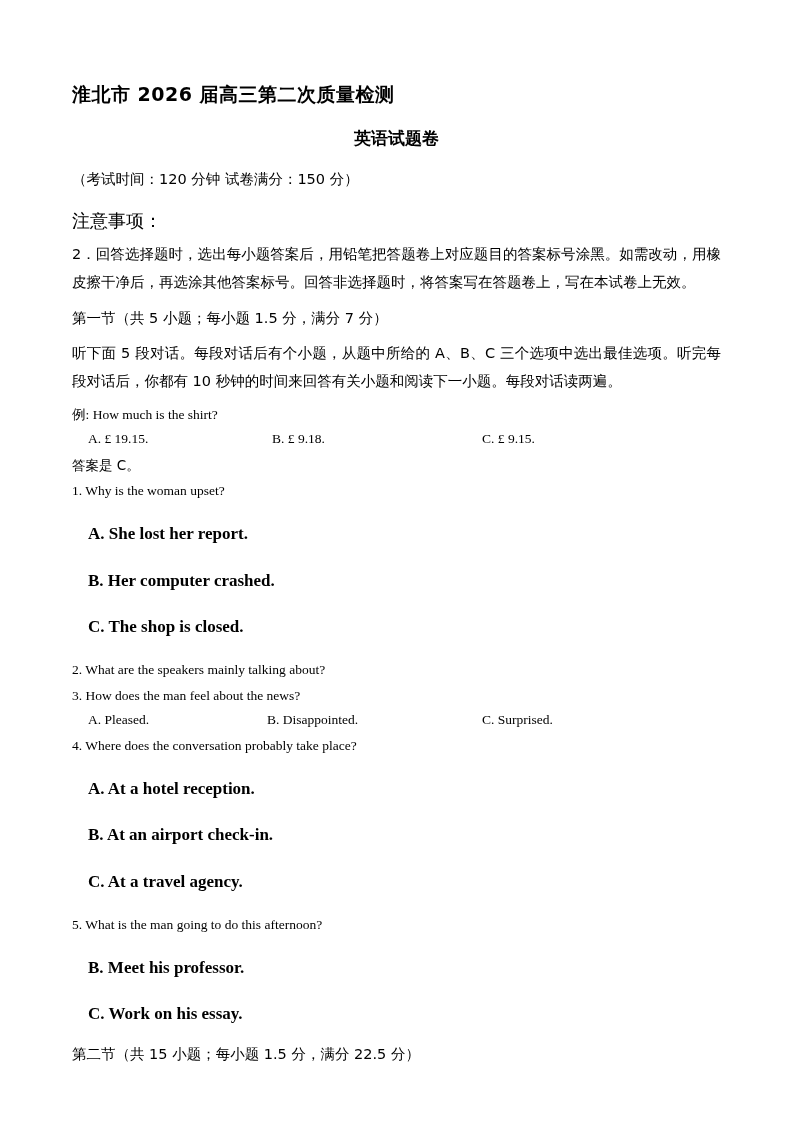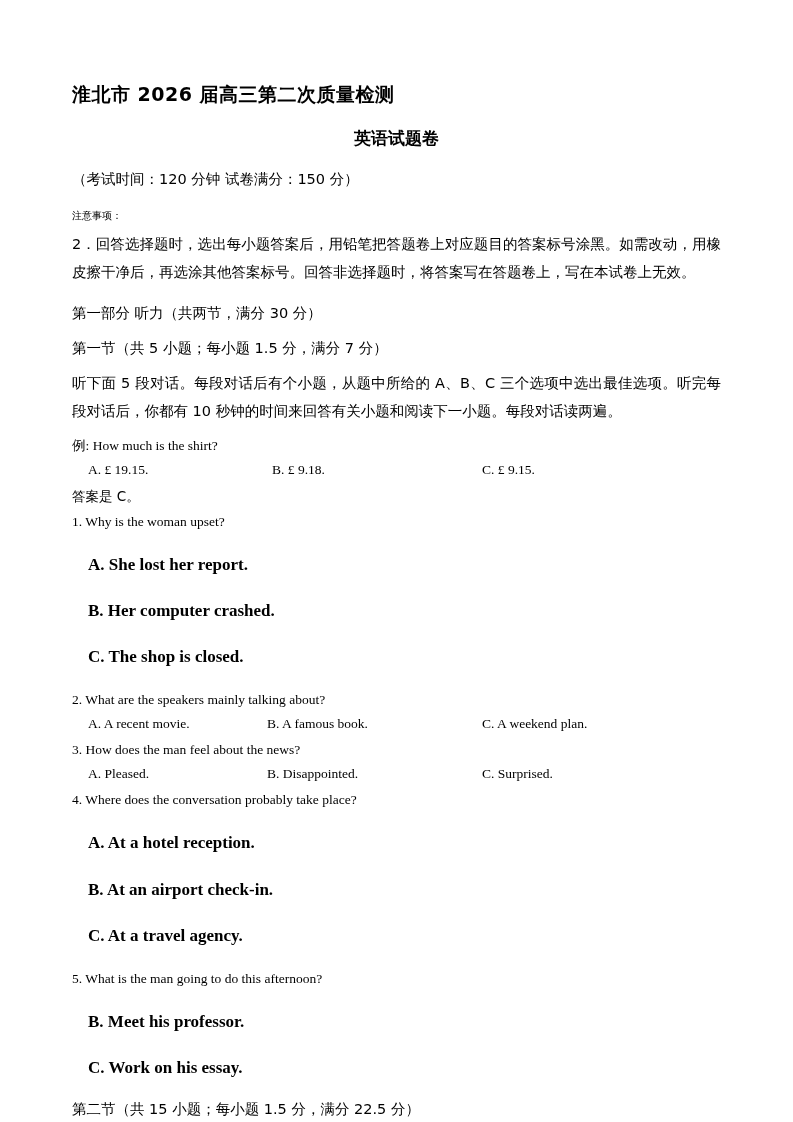--- a/index.html
+++ b/index.html
@@ -37,21 +37,21 @@
     margin-top: 19px;
     margin-bottom: 0;
   }
   .exam-info {
     text-align: left;
     font-size: 14.5px;
     margin-top: 20px;
     margin-bottom: 0;
   }
   .notice-head {
-    font-size: 10px;
+    font-size: 18px;
     margin-top: 20px;
   }
   .para {
     font-size: 14.5px;
     line-height: 1.95;
     margin: 7px 0 0 0;
     text-align: justify;
   }
   .section-line {
     font-size: 14.5px;
@@ -101,21 +101,20 @@
 
   <div class="title-sub mixed-cn">英语试题卷</div>
 
   <div class="exam-info mixed-cn">（考试时间：120 分钟 试卷满分：150 分）</div>
 
   <div class="notice-head mixed-cn">注意事项：</div>
 
 
   <div class="para mixed-cn">2．回答选择题时，选出每小题答案后，用铅笔把答题卷上对应题目的答案标号涂黑。如需改动，用橡皮擦干净后，再选涂其他答案标号。回答非选择题时，将答案写在答题卷上，写在本试卷上无效。</div>
 
-  <div class="section-line mixed-cn">第一部分 听力（共两节，满分 30 分）</div>
 
   <div class="para mixed-cn">第一节（共 5 小题；每小题 1.5 分，满分 7 分）</div>
 
   <div class="para mixed-cn">听下面 5 段对话。每段对话后有个小题，从题中所给的 A、B、C 三个选项中选出最佳选项。听完每段对话后，你都有 10 秒钟的时间来回答有关小题和阅读下一小题。每段对话读两遍。</div>
 
   <div class="spacer-sm"></div>
 
   <div class="eng">例: How much is the shirt?</div>
 
   <div class="opt-row">
@@ -125,25 +124,20 @@
   </div>
 
   <div class="eng mixed-cn">答案是 C。</div>
 
   <div class="eng">1. Why is the woman upset?</div>
   <div class="eng-tight">A. She lost her report.</div>
   <div class="eng-tight">B. Her computer crashed.</div>
   <div class="eng-tight">C. The shop is closed.</div>
 
   <div class="eng">2. What are the speakers mainly talking about?</div>
-  <div class="opt-row opt-row-narrow">
-    <span class="opt-a">A. A recent movie.</span>
-    <span class="opt-b">B. A famous book.</span>
-    <span class="opt-c">C. A weekend plan.</span>
-  </div>
 
   <div class="eng">3. How does the man feel about the news?</div>
   <div class="opt-row opt-row-narrow">
     <span class="opt-a">A. Pleased.</span>
     <span class="opt-b">B. Disappointed.</span>
     <span class="opt-c">C. Surprised.</span>
   </div>
 
   <div class="eng">4. Where does the conversation probably take place?</div>
   <div class="eng-tight">A. At a hotel reception.</div>

